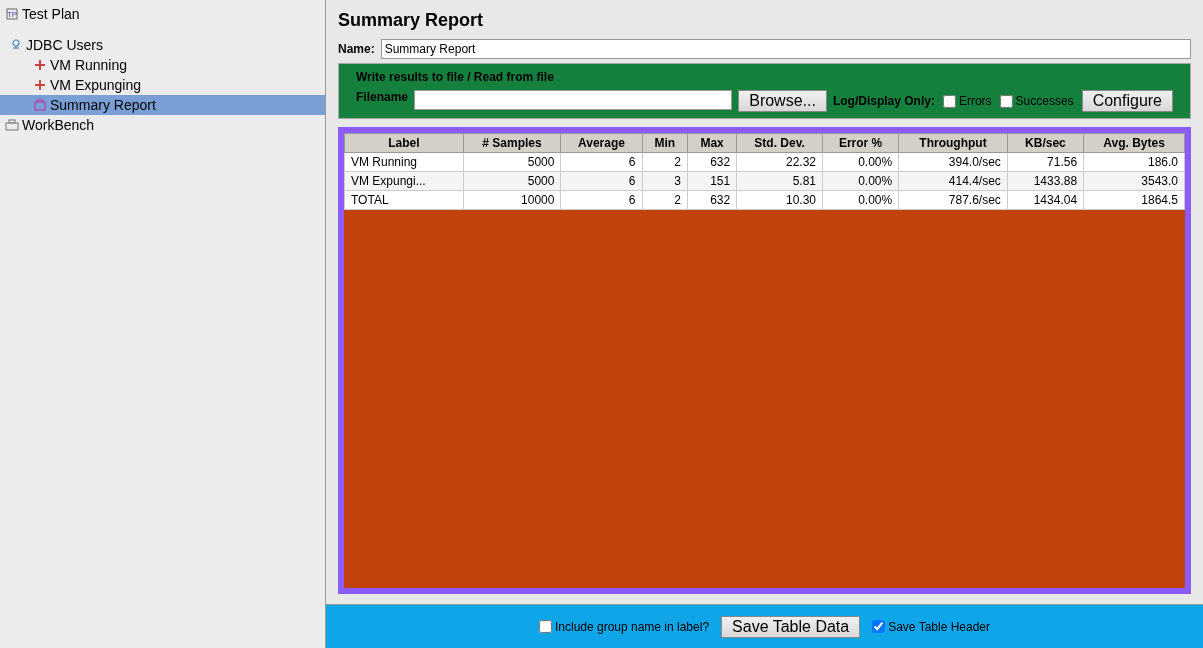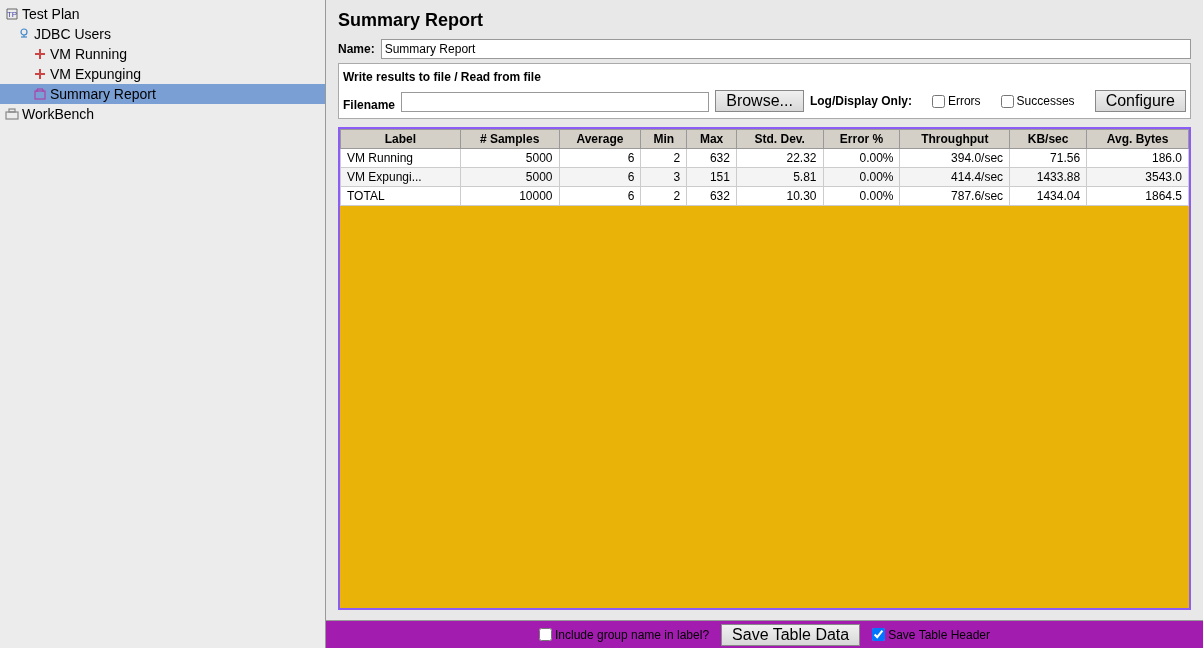--- a/index.html
+++ b/index.html
@@ -31,21 +31,21 @@
       display: flex;
       align-items: center;
       padding: 2px 4px;
       cursor: pointer;
       white-space: nowrap;
       user-select: none;
     }
     .tree-item.selected { background: #7a9fd4; color: #000; }
     .tree-icon { width: 16px; height: 16px; margin-right: 2px; flex-shrink: 0; display:inline-flex; align-items:center; justify-content:center; }
     .tree-label { font-size: 14px; }
-    .indent-1 { padding-left: 16px; }
+    .indent-1 { padding-left: 8px; margin-top: 11px; }
     .indent-2 { padding-left: 32px; }
 
     
     .main-content {
       flex: 1;
       background: #e8e8e8;
       display: flex;
       flex-direction: column;
       overflow: hidden;
     }
@@ -76,32 +76,32 @@
     .form-input {
       flex: 1;
       height: 20px;
       border: 1px solid #999;
       background: #fff;
       padding: 0 3px;
       font-size: 12px;
     }
     .section-box {
       border: 1px solid #aaa;
-      padding: 6px 4px;
+      padding: 6px 17px;
       margin-bottom: 8px;
-      background: #ffffff;
+      background: #15803d;
     }
     .section-title {
       font-weight: bold;
       margin-bottom: 6px;
       font-size: 12px;
     }
     .file-row {
       display: flex;
-      align-items: flex-end;
+      align-items: flex-start;
       gap: 6px;
     }
     .file-label { font-weight: bold; white-space: nowrap; }
     .file-input {
       flex: 1;
       height: 20px;
       border: 1px solid #999;
       background: #fff;
       padding: 0 3px;
       font-size: 12px;
@@ -111,37 +111,37 @@
       border: 1px solid #888;
       background: linear-gradient(to bottom, #f0f0f0, #d8d8d8);
       padding: 0 10px;
       cursor: pointer;
       font-size: 16px;
       white-space: nowrap;
     }
     .log-display-row {
       display: flex;
       align-items: center;
-      gap: 20px;
+      gap: 8px;
     }
     .log-label { font-weight: bold; white-space: nowrap; }
     .checkbox-label {
       display: flex;
       align-items: center;
       gap: 3px;
       cursor: pointer;
     }
     .checkbox-label input { cursor: pointer; }
 
     
     .data-table-container {
       flex: 1;
       overflow: auto;
-      border: 2px solid #8b5cf6;
-      background: #eab308;
+      border: 6px solid #8b5cf6;
+      background: #c2410c;
     }
     .data-table {
       width: 100%;
       border-collapse: collapse;
       font-size: 12px;
     }
     .data-table th {
       background: #d4d0c8;
       border: 1px solid #999;
       padding: 2px 6px;
@@ -155,22 +155,22 @@
       white-space: nowrap;
     }
     .data-table td.label-col { text-align: left; }
     .data-table td.num-col { text-align: right; margin-top: 32px; }
     .data-table tr:nth-child(even) td { background: #f4f4f4; }
     .data-table tr:nth-child(odd) td { background: #fff; }
     .data-table .total-row td { background: #e8e8e8; font-weight: normal; }
 
     
     .bottom-bar {
-      height: 28px;
-      background: #a21caf;
+      height: 44px;
+      background: #0ea5e9;
       border-top: 1px solid #999;
       display: flex;
       align-items: center;
       justify-content: center;
       gap: 12px;
       padding: 0 10px;
       flex-shrink: 0;
     }
   </style>
 </head>

